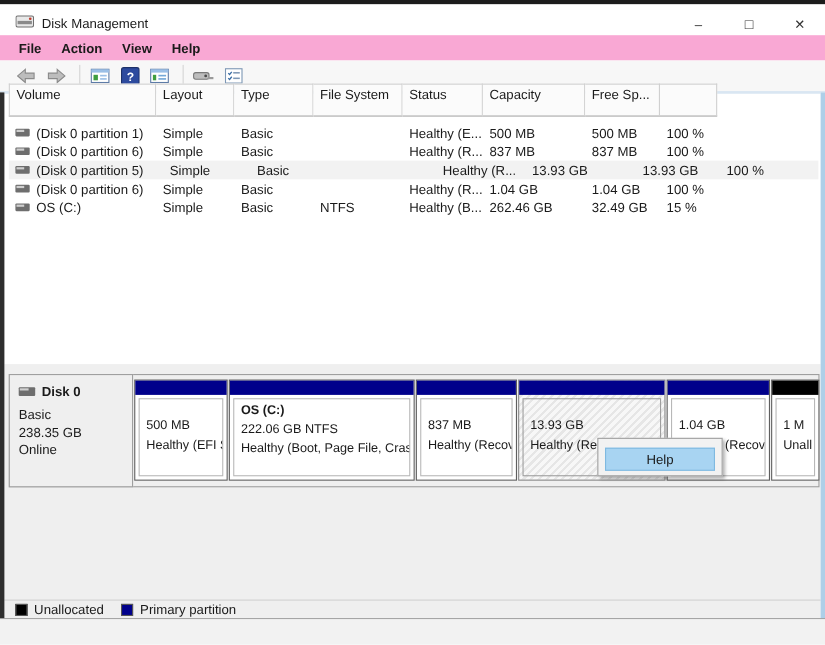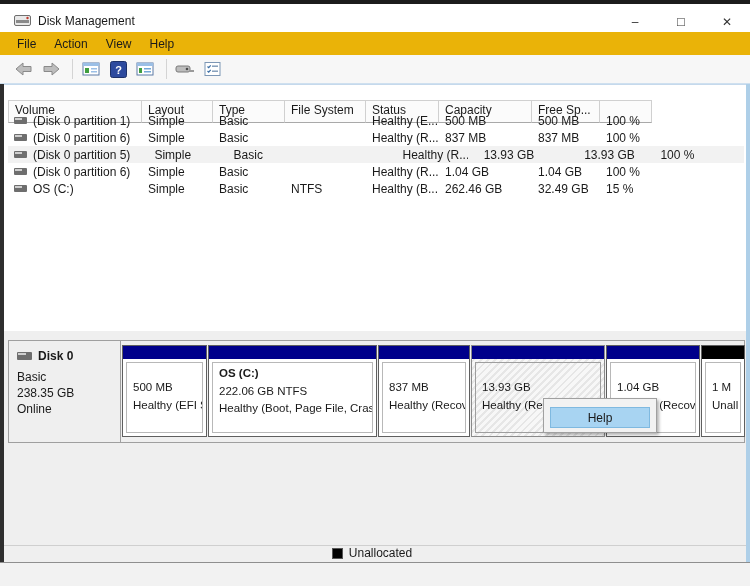--- a/index.html
+++ b/index.html
@@ -6,35 +6,35 @@
   *{box-sizing:border-box;}
   .stage{position:relative;width:750px;height:586px;font-family:"Liberation Sans","DejaVu Sans",sans-serif;color:#1a1a1a;background:#fff;overflow:hidden;}
   .abs{position:absolute;}
 
   
   .top-strip{left:0;top:0;width:750px;height:4px;background:#1c1c1c;}
   .titlebar{left:0;top:4px;width:750px;height:28px;background:#fff;}
   .app-icon{left:14px;top:9px;width:17px;height:13px;}
   .title-text{left:38px;top:10px;font-size:12px;}
   .win-btn{top:4px;width:46px;height:28px;text-align:center;line-height:28px;font-size:12px;color:#333;cursor:default;}
-  .menubar{left:0;top:32px;width:750px;height:23px;background:#eab308;display:flex;align-items:center;padding-left:12px;}
+  .menubar{left:0;top:32px;width:750px;height:23px;background:#f9a8d4;display:flex;align-items:center;padding-left:12px;font-weight:bold;}
   .menu-item{font-size:12px;padding:0 5px;margin-right:8px;}
   .toolbar{left:0;top:55px;width:750px;height:29px;background:#f7f7f7;border-bottom:1px solid #cfe0ef;display:flex;align-items:center;padding-left:12px;}
   .tb-icon{width:24px;height:22px;display:inline-flex;align-items:center;justify-content:center;margin-right:3px;}
   .tb-sep{width:1px;height:20px;background:#d4d4d4;margin:0 6px;}
 
   
   .left-border{left:0;top:84px;width:4px;height:478px;background:#2e2e2e;}
   .right-border{left:746px;top:84px;width:4px;height:478px;background:#aecfe8;}
   .bottom-border{left:0;top:562px;width:750px;height:1px;background:#8f8f8f;}
   .below-window{left:0;top:563px;width:750px;height:23px;background:#f2f2f2;}
 
   
   .listpane{left:4px;top:84px;width:742px;height:247px;background:#fff;border-top:1px solid #c5d9ec;}
-  .lv-header{left:8px;top:100px;height:23px;display:flex;}
+  .lv-header{left:8px;top:76px;height:30px;display:flex;}
   .hcell{background:#fbfbfb;border-top:1px solid #d0d0d0;border-bottom:1px solid #a9a9a9;border-right:1px solid #d0d0d0;font-size:12px;line-height:19px;padding-left:6px;white-space:nowrap;overflow:hidden;}
   .hcell:first-child{border-left:1px solid #d0d0d0;}
   .lv-rows{left:8px;top:112px;width:736px;}
   .lv-row{display:flex;height:17px;align-items:center;}
   .lv-row.focused{background:#f2f2f2;gap:10px;}
   .cell{font-size:12px;white-space:nowrap;overflow:hidden;padding-left:6px;}
   .vol-cell{display:flex;align-items:center;}
   .drive-ico{display:inline-block;width:13px;height:7px;background:#6e6e6e;border-radius:1px;margin-right:6px;position:relative;flex:0 0 13px;}
   .drive-ico::after{content:"";position:absolute;left:1px;top:1px;width:7px;height:2px;background:#cfcfcf;}
 
@@ -54,21 +54,21 @@
   .ptext.three{top:2px;}
   .ptitle{font-weight:bold;}
   .pblock.selected{border-color:#8a8a8a;background:repeating-linear-gradient(135deg,#e6e6e6 0px,#e6e6e6 2px,#f7f7f7 2px,#f7f7f7 5px);}
   .pblock.selected .pinner{background:repeating-linear-gradient(135deg,#e6e6e6 0px,#e6e6e6 2px,#f7f7f7 2px,#f7f7f7 5px);border-color:#9e9e9e;}
 
   
   .ctxmenu{left:543px;top:398px;width:114px;height:35px;background:#f2f2f2;border:1px solid #a0a0a0;box-shadow:2px 2px 3px rgba(0,0,0,.3);z-index:50;}
   .ctxitem{margin:8px 6px 3px 6px;height:21px;line-height:21px;text-align:center;font-size:12px;background:#a8d4f2;border:1px solid #7fb9e0;}
 
   
-  .legendbar{left:4px;top:545px;width:742px;height:17px;background:#efefef;border-top:1px solid #cfcfcf;display:flex;align-items:center;padding-left:10px;flex-direction:column;}
+  .legendbar{left:4px;top:545px;width:742px;height:17px;background:#efefef;border-top:1px solid #cfcfcf;display:flex;align-items:center;padding-left:10px;}
   .legend-item{display:flex;align-items:center;margin-right:16px;}
   .legend-sq{width:11px;height:11px;margin-right:6px;border:1px solid #555;}
   .legend-label{font-size:12px;}
 </style>
 </head>
 <body>
 
 <div class="stage">
 
   <div class="abs top-strip"></div>

